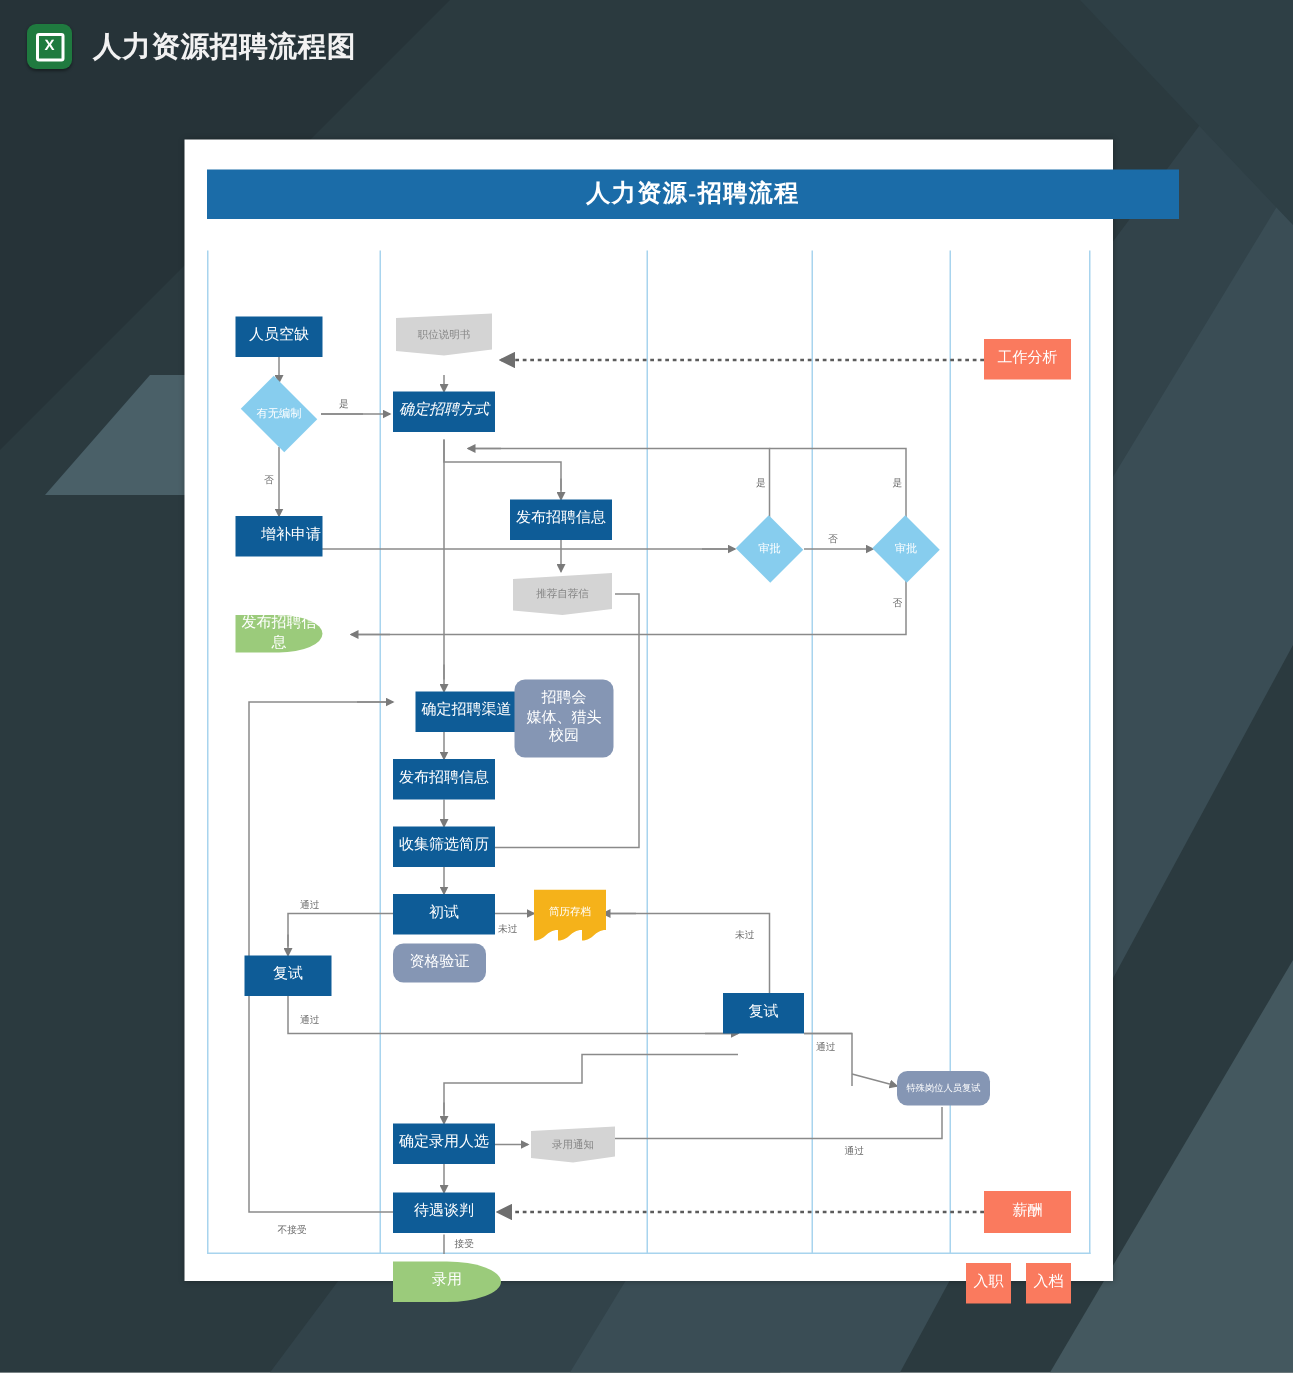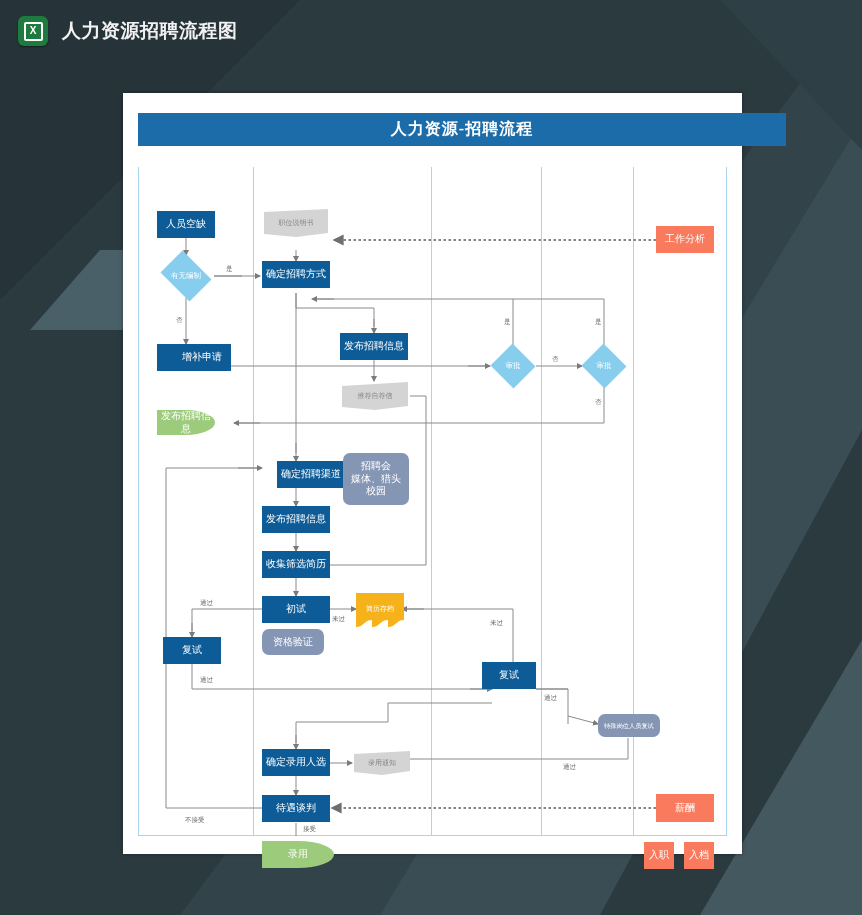--- a/index.html
+++ b/index.html
@@ -226,34 +226,34 @@
       </g>
     </svg>
 
     <div class="node n-blue" style="left:19px;  top:98px;  width:58px; height:27px;">人员空缺</div>
 
     <div class="diamond-wrap" style="left:19px; top:141px; width:58px; height:44px;">
       <div class="dia"></div>
       <div class="dia-label">有无编制</div>
     </div>
 
-    <div class="node n-blue" style="left:19px;  top:231px; width:74px; height:27px;padding-left:16px;">增补申请</div>
+    <div class="node n-blue" style="left:19px;  top:231px; width:58px; height:27px;padding-left:16px;">增补申请</div>
 
     <div class="node n-green-term" style="left:19px; top:297px; width:58px; height:25px;">发布招聘信息</div>
 
     <div class="node n-blue" style="left:25px;  top:524px; width:58px; height:27px;">复试</div>
 
     <div class="doc-shape" style="left:124px; top:95px; width:68px; height:30px;">
       <svg width="68" height="30" viewBox="0 0 68 30">
         <path d="M2,4 L66,1 L66,25 L34,29 L2,26 Z" fill="#d4d4d4"></path>
       </svg>
       <div class="doc-label">职位说明书</div>
     </div>
 
-    <div class="node n-blue" style="left:124px; top:148px; width:68px; height:27px;">确定招聘方式</div>
+    <div class="node n-blue" style="left:124px; top:148px; width:68px; height:27px;font-style:italic;">确定招聘方式</div>
 
     <div class="node n-blue" style="left:202px; top:220px; width:68px; height:27px;">发布招聘信息</div>
 
     <div class="doc-shape" style="left:202px; top:268px; width:70px; height:30px;">
       <svg width="70" height="30" viewBox="0 0 70 30">
         <path d="M2,5 L68,1 L68,25 L35,29 L2,26 Z" fill="#d4d4d4"></path>
       </svg>
       <div class="doc-label">推荐自荐信</div>
     </div>
 

